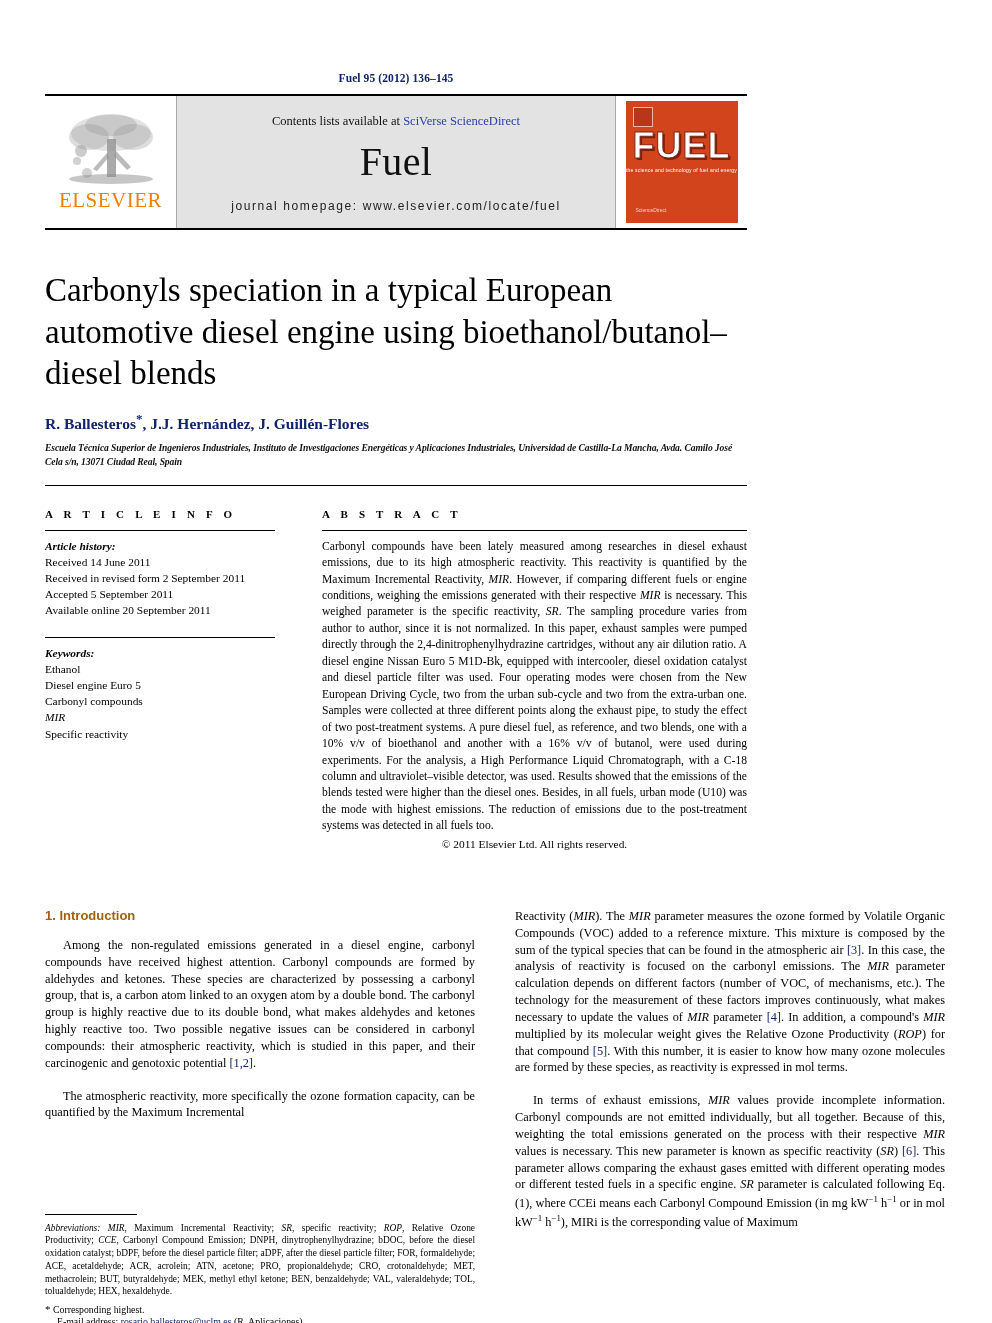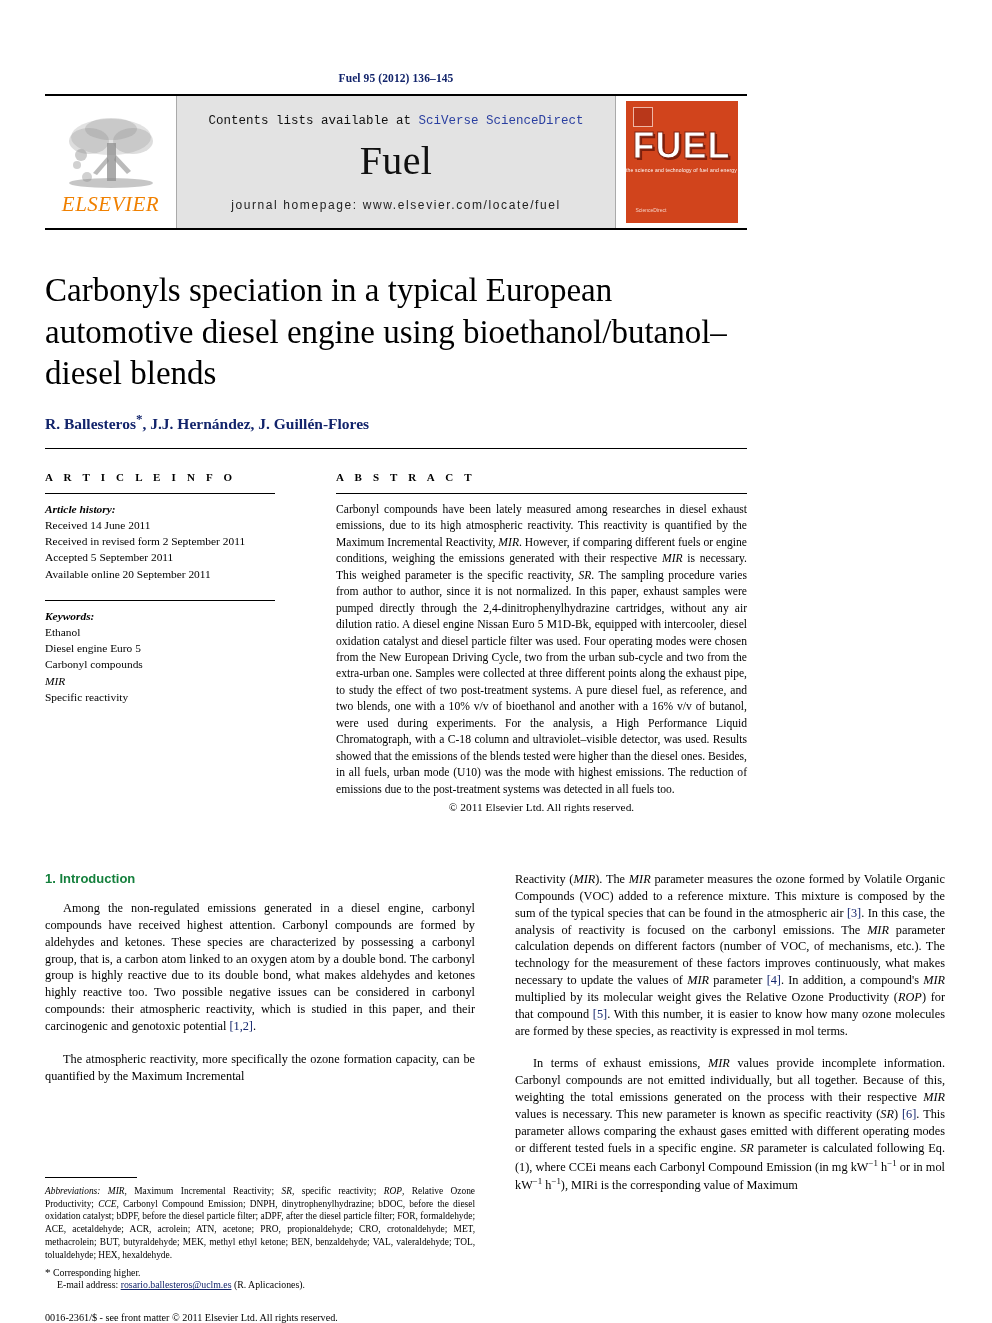--- a/index.html
+++ b/index.html
@@ -34,24 +34,22 @@
     height: 136px;
     display: flex;
     align-items: stretch;
   }
   .masthead-left {
     width: 131px;
     flex: 0 0 131px;
     display: flex;
     flex-direction: column;
     align-items: center;
-    justify-content: center;
     background: #fff;
-    padding-top: 6px;
-    font-style: italic;
+    padding-top: 15px;
   }
   .tree-svg { display: block; }
   .elsevier-word {
     font-family: "Liberation Serif", serif;
     font-size: 21px;
     letter-spacing: 0.5px;
     color: #f08000;
     font-weight: 400;
     line-height: 1;
     margin-top: 1px;
@@ -61,21 +59,21 @@
     background: #e3e3e3;
     border-left: 1.5px solid #aaa;
     border-right: 1.5px solid #aaa;
     display: flex;
     flex-direction: column;
     align-items: center;
     justify-content: center;
     padding: 6px 0 8px;
   }
   .contents-line {
-    font-family: Liberation Mono, monospace;
+    font-family: Liberation Serif, serif;
     font-size: 12.5px;
     color: #111;
     margin-top: 4px;
   }
   .contents-line a { color: #2a3fa0; text-decoration: none; }
   .journal-name {
     font-family: "Liberation Serif", serif;
     font-size: 40px;
     line-height: 1.05;
     margin: 12px 0 16px;
@@ -164,21 +162,21 @@
     max-width: 905px;
     letter-spacing: -0.1px;
   }
 
   .rule-full { border-top: 1.2px solid #000; margin-top: 15px; }
 
   
   .info-abstract {
     display: flex;
     margin-top: 22px;
-    gap: 38px;
+    gap: 24px;
   }
   .col-info { width: 230px; flex: 0 0 230px; }
   .col-abstract { flex: 1 1 auto; margin-left: 23px; }
   .sec-head {
     font-family: "Liberation Serif", serif;
     font-size: 11px;
     font-weight: bold;
     letter-spacing: 4.2px;
     margin-bottom: 10px;
   }
@@ -202,21 +200,21 @@
     display: flex;
     gap: 40px;
     margin-top: 58px;
   }
   .bcol { width: 430px; flex: 0 0 430px; position: relative; }
   h2.secnum {
     font-family: "Liberation Sans", sans-serif;
     font-size: 13px;
     font-weight: bold;
     margin: 0 0 14px 0;
-    color: #15803d;
+    color: #a16207;
   }
   p.body {
     font-size: 12.3px;
     line-height: 1.37;
     text-align: justify;
     margin: 0;
     text-indent: 18px;
     hyphens: none;
   }
   p.body + p.body { margin-top: 16px; }
@@ -287,20 +285,21 @@
         <div class="fuel-foot">ScienceDirect</div>
       </div>
     </div>
   </div>
 
   <div class="title-block">
     <h1 class="article-title">Carbonyls speciation in a typical European automotive diesel engine using bioethanol/butanol–diesel blends</h1>
     <div class="authors">
       <span>R. Ballesteros<span class="star">*</span>, J.J. Hernández, J. Guillén-Flores</span>
     </div>
+    <div class="affiliation">Escuela Técnica Superior de Ingenieros Industriales, Instituto de Investigaciones Energéticas y Aplicaciones Industriales, Universidad de Castilla-La Mancha, Avda. Camilo José Cela s/n, 13071 Ciudad Real, Spain</div>
   </div>
 
   <div class="rule-full"></div>
 
   <div class="info-abstract">
 
     <div class="col-info">
       <div class="sec-head">A R T I C L E  I N F O</div>
       <div class="thin-rule"></div>
       <div class="info-group">
@@ -337,21 +336,21 @@
       <p class="body">The atmospheric reactivity, more specifically the ozone formation capacity, can be quantified by the Maximum Incremental</p>
 
       <div class="footnote-wrap">
         <div class="fn-rule"></div>
         <div class="footnote">
           <span class="ital">Abbreviations:</span>
           <span><i class="it">MIR</i>, Maximum Incremental Reactivity; <i class="it">SR</i>, specific reactivity; <i class="it">ROP</i>, Relative Ozone Productivity; <i class="it">CCE</i>, Carbonyl Compound Emission; DNPH, dinytrophenylhydrazine; bDOC, before the diesel oxidation catalyst; bDPF, before the diesel particle filter; aDPF, after the diesel particle filter; FOR, formaldehyde; ACE, acetaldehyde; ACR, acrolein; ATN, acetone; PRO, propionaldehyde; CRO, crotonaldehyde; MET, methacrolein; BUT, butyraldehyde; MEK, methyl ethyl ketone; BEN, benzaldehyde; VAL, valeraldehyde; TOL, tolualdehyde; HEX, hexaldehyde.</span>
         </div>
         <div class="fn-corr">
           <span class="star">*</span>
-          <span>Corresponding higher.</span>
+          <span>Corresponding highest.</span>
         </div>
         <div class="fn-email">
           <span class="lbl">E-mail address:</span>
           <a href="#" class="link">rosario.ballesteros@uclm.es</a>
           <span>(R. Aplicaciones).</span>
         </div>
         <div class="issn-block">
           <div>0016-2361/$ - see front matter © 2011 Elsevier Ltd. All rights reserved.</div>
           <div><span>doi:</span><a href="#" class="link">10.1016/j.fuel.2011.09.012</a></div>
         </div>

